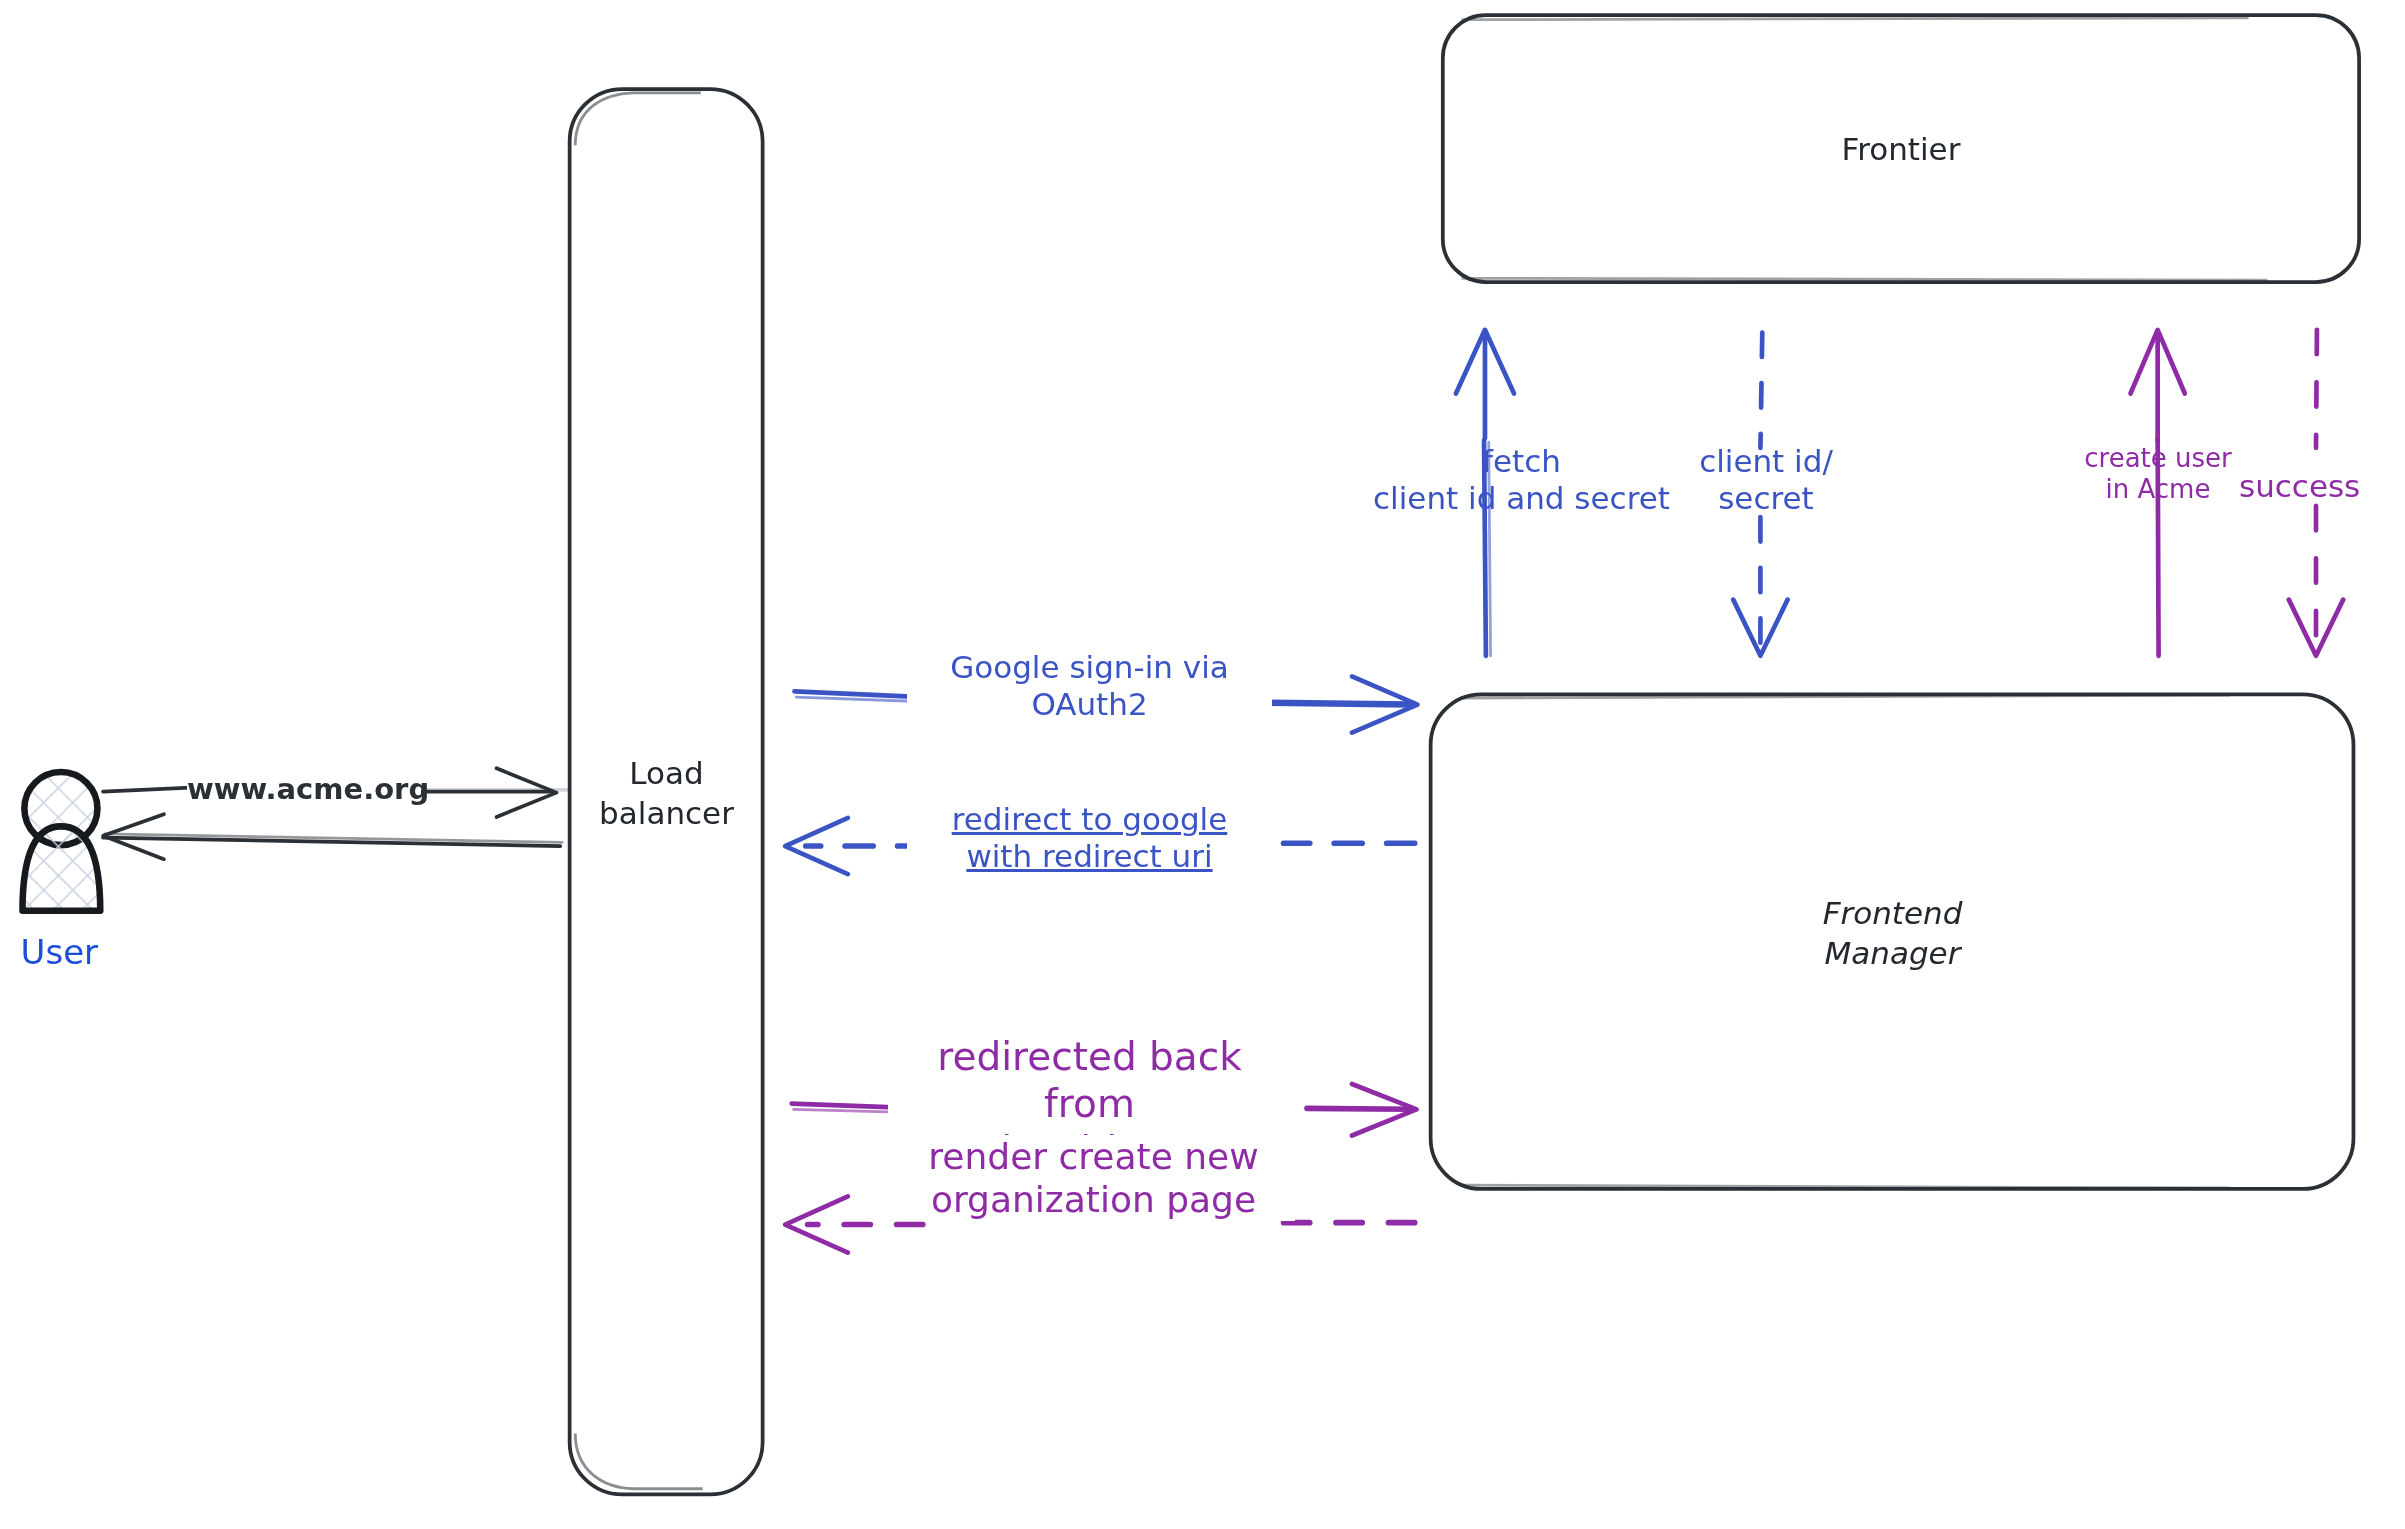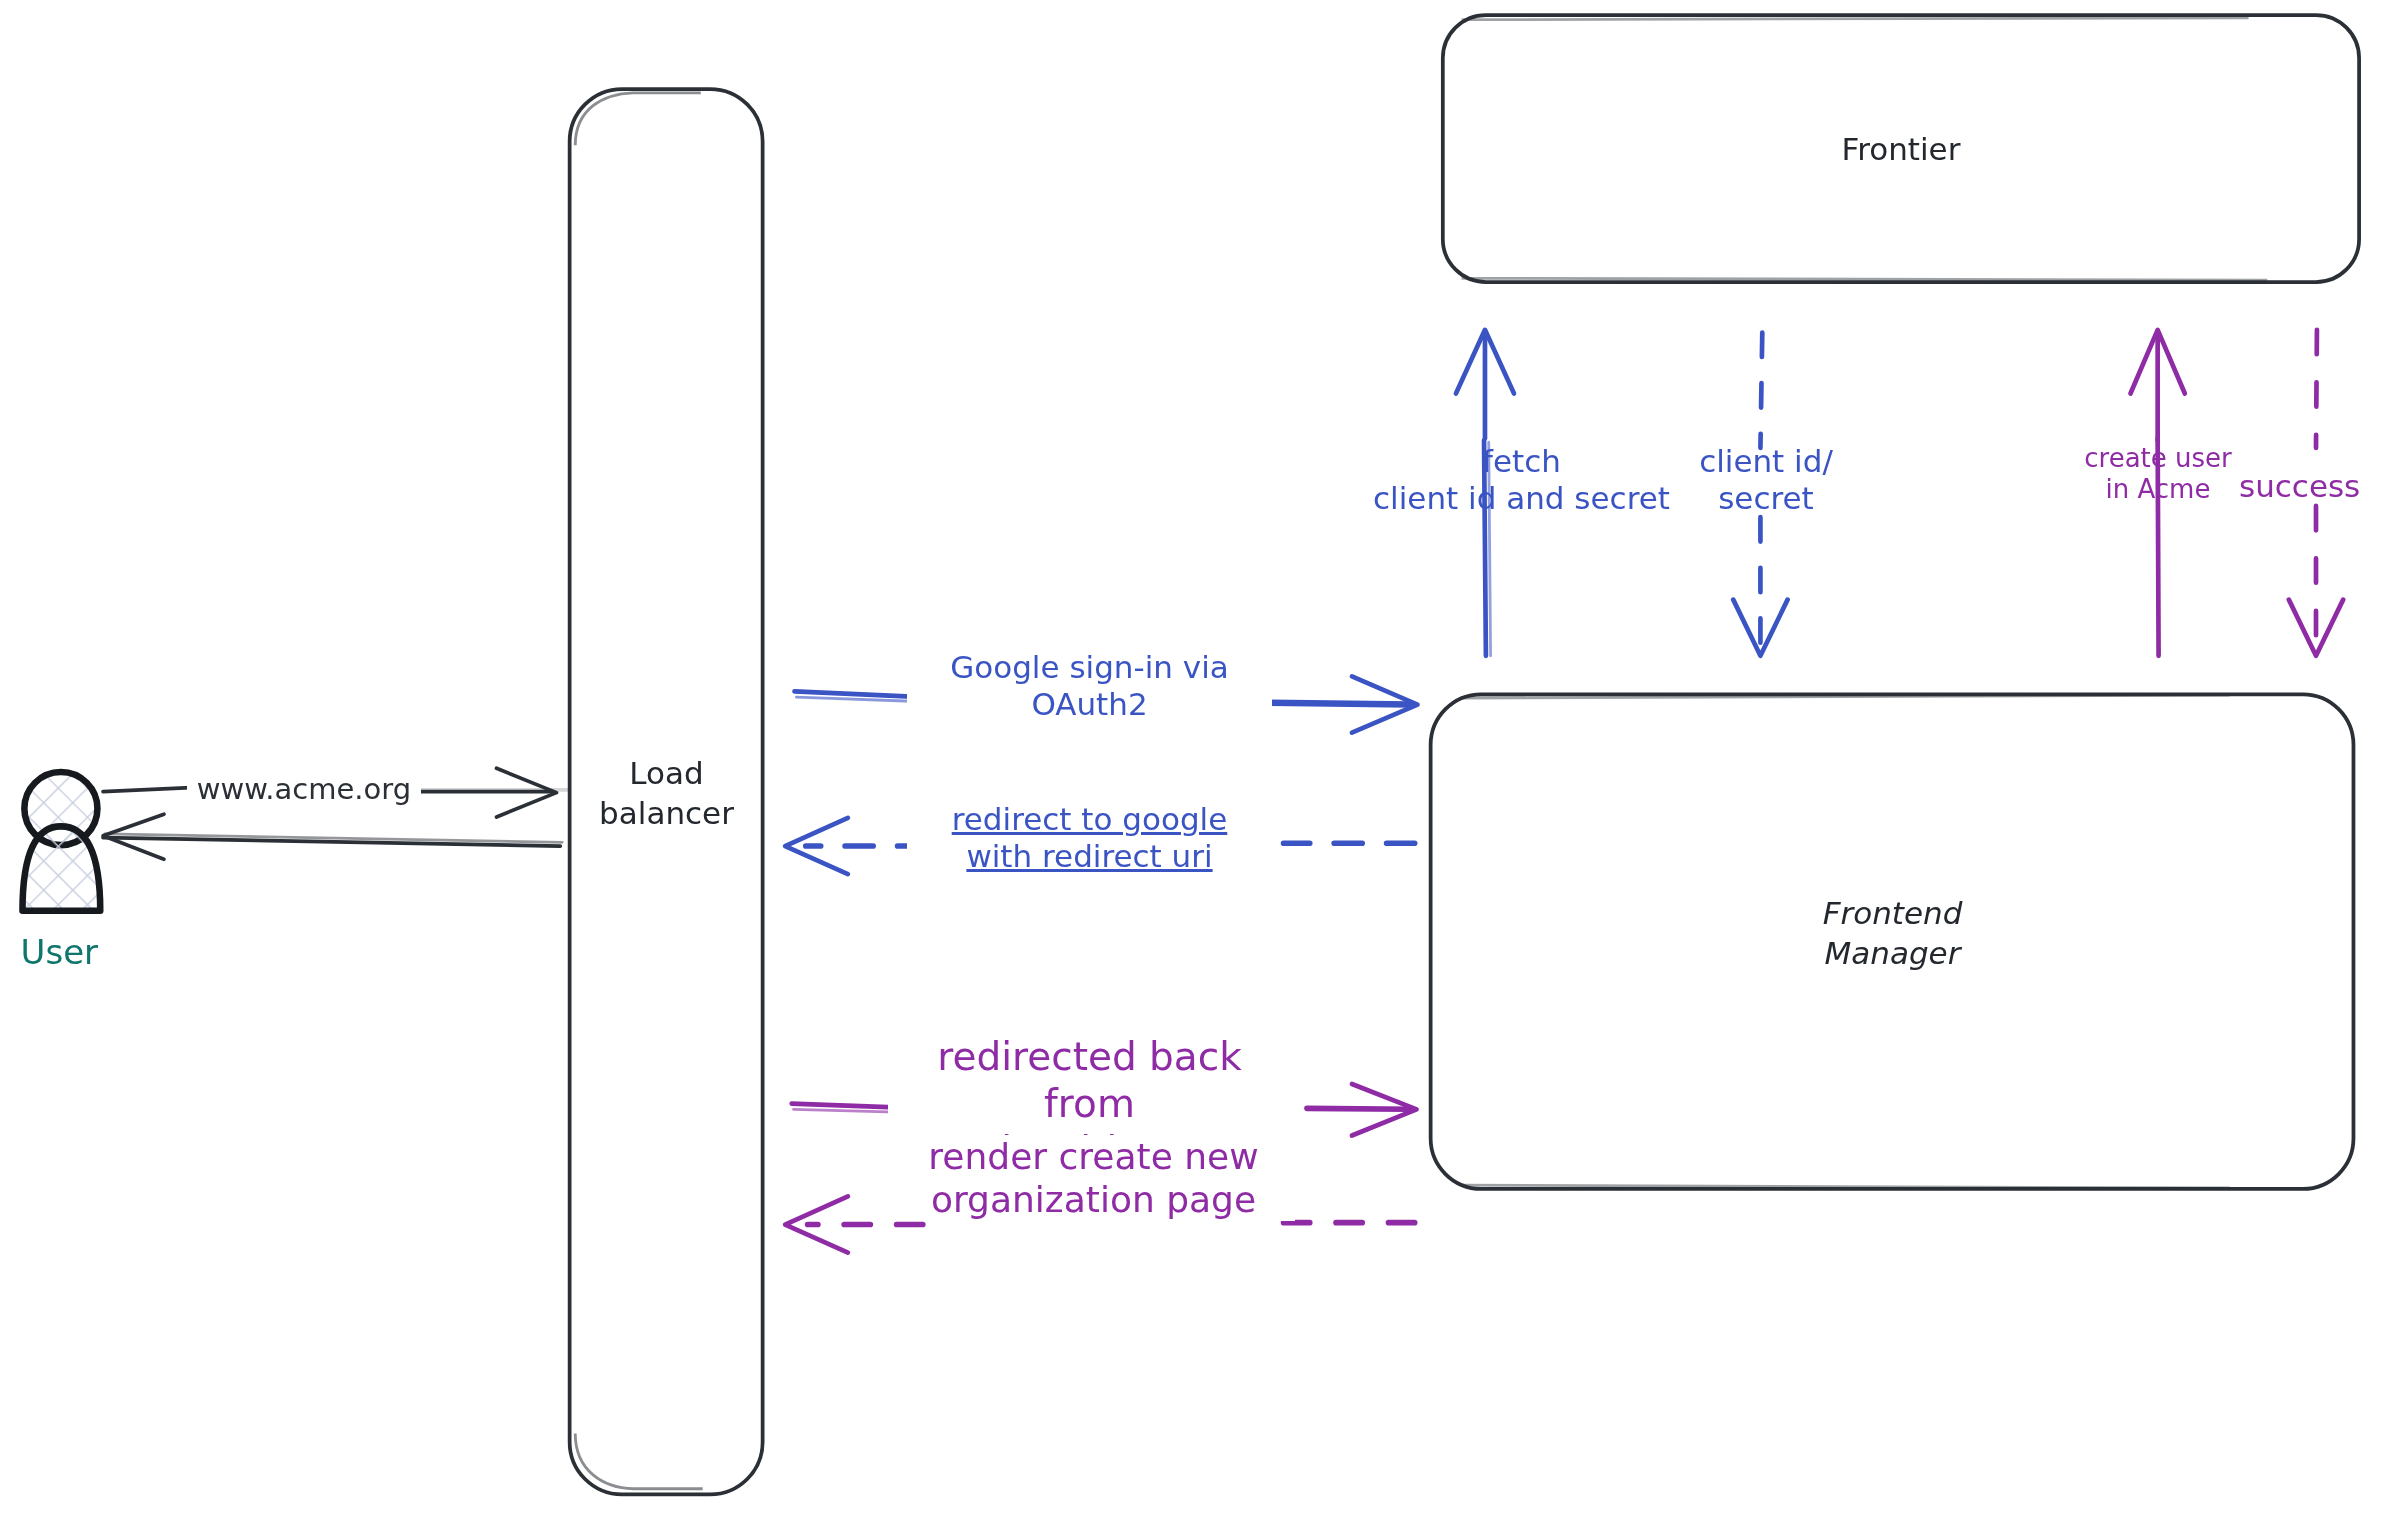--- a/index.html
+++ b/index.html
@@ -37,24 +37,24 @@
     position: absolute;
     text-align: center;
     font-family: "DejaVu Sans", sans-serif;
     line-height: 1.2;
     white-space: pre-line;
     background: #ffffff;
     pointer-events: none;
   }
   .edge-label.blue { color: #3b54c4; }
   .edge-label.purple { color: #8e2ba5; }
-  .edge-label.dark  { color: #2b3036; }
+  .edge-label.dark  { color: #2b3036; font-weight: bold; }
   .actor-label {
     position: absolute;
-    color: #0f766e;
+    color: #1d4ed8;
     font-family: "DejaVu Sans", sans-serif;
   }
 </style>
 </head>
 <body>
 
 <div id="canvas">
 
   <svg class="layer" viewBox="0 0 2567 1633">
     <defs>

